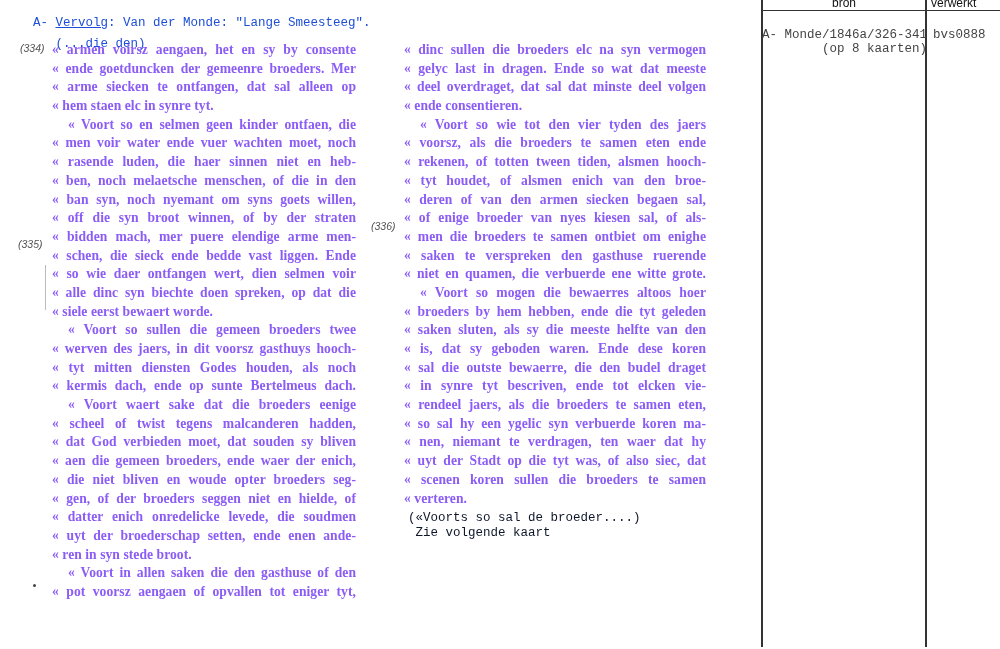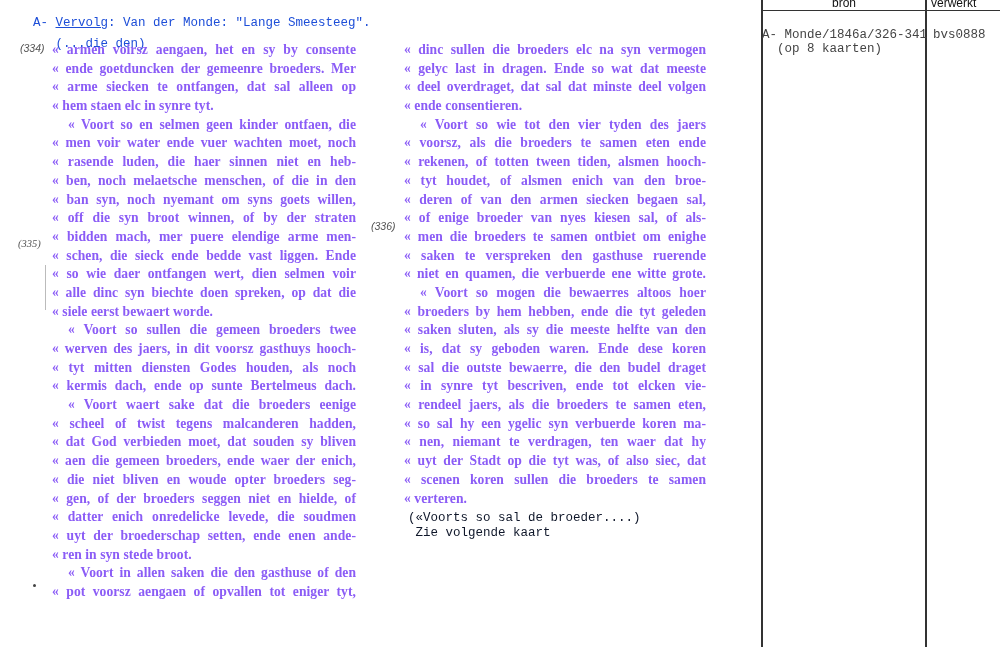--- a/index.html
+++ b/index.html
@@ -126,21 +126,21 @@
       white-space: pre;
     }
   </style>
 </head>
 <body>
 
 <div class="typed heading"><span>A- </span><span class="u">Vervolg</span><span>: Van der Monde: "Lange Smeesteeg".</span>
 <span>   (...die den)</span></div>
 
 <div class="margin-note" style="left:20px; top:42px;">(334)</div>
-<div class="margin-note" style="left:18px; top:238px;font-family:Liberation Serif, serif;">(335)</div>
+<div class="margin-note" style="left:18px; top:238px;">(335)</div>
 <div class="margin-note" style="left:371px; top:220px;">(336)</div>
 <div class="vbar"></div>
 <div class="dot"></div>
 
 <div class="col col-left">
   <span class="line">« armen voirsz aengaen, het en sy by consente</span>
   <span class="line">« ende goetduncken der gemeenre broeders. Mer</span>
   <span class="line">« arme siecken te ontfangen, dat sal alleen op</span>
   <span class="line last">« hem staen elc in synre tyt.</span>
   <span class="line indent">« Voort so en selmen geen kinder ontfaen, die</span>
@@ -201,15 +201,15 @@
 
 <div class="typed followup"><span>(«Voorts so sal de broeder....)</span>
 <span> Zie volgende kaart</span></div>
 
 <div class="tbl-vline" style="left:761px;"></div>
 <div class="tbl-vline" style="left:925px;"></div>
 <div class="tbl-hline"></div>
 <div class="tbl-head" style="left:832px;">bron</div>
 <div class="tbl-head" style="left:931px;">verwerkt</div>
 
-<div class="tbl-cell" style="left:762px; top:28px;"><span>A- Monde/1846a/326-341</span>
+<div class="tbl-cell" style="left:762px; top:28px;text-align:right;"><span>A- Monde/1846a/326-341</span>
 <span>  (op 8 kaarten)</span></div>
 <div class="tbl-cell" style="left:933px; top:28px;">bvs0888</div>
 
 </body></html>

